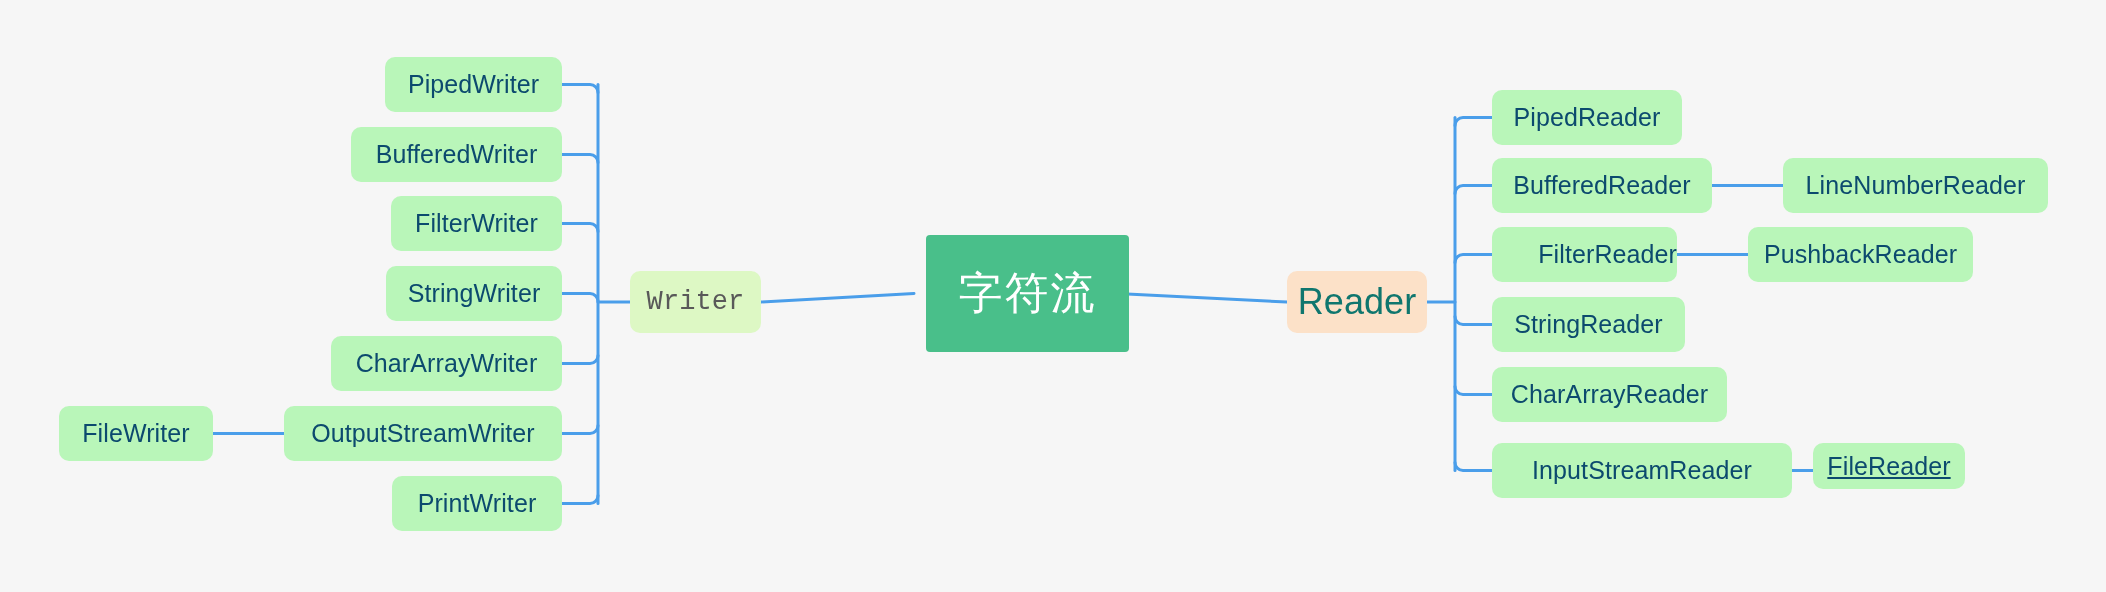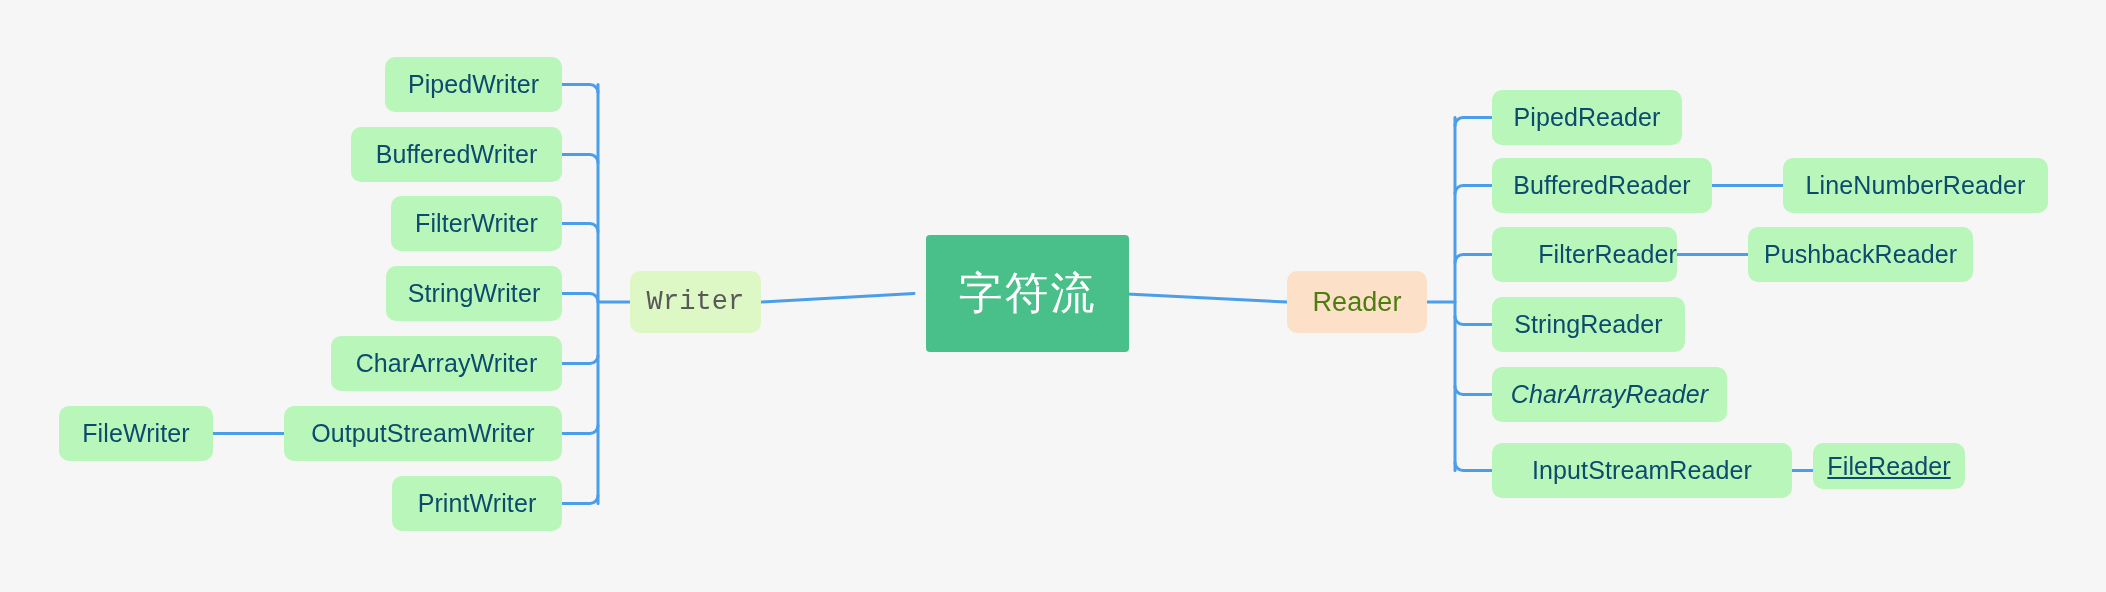--- a/index.html
+++ b/index.html
@@ -46,22 +46,22 @@
     margin-left: 12px;
   }
   .node-branch-writer {
     background: #ddf8c4;
     color: #595959;
     font-size: 27px;
     font-family: Liberation Mono, monospace;
   }
   .node-branch-reader {
     background: #fce1c8;
-    color: #4d7c0f;
-    font-size: 27px;
+    color: #0f766e;
+    font-size: 36px;
   }
   .node-leaf {
     background: #b9f6b9;
     color: #0c4a6e;
     font-size: 25px;
   }
 </style>
 </head>
 <body>
 
@@ -138,21 +138,21 @@
       </div>
       <div class="node node-leaf" style="left: 1492px; top: 227px; width: 185px; height: 55px; justify-content: flex-end;">
         <span>FilterReader</span>
       </div>
       <div class="node node-leaf" style="left: 1748px; top: 227px; width: 225px; height: 55px;">
         <span>PushbackReader</span>
       </div>
       <div class="node node-leaf" style="left: 1492px; top: 297px; width: 193px; height: 55px;">
         <span>StringReader</span>
       </div>
-      <div class="node node-leaf" style="left: 1492px; top: 367px; width: 235px; height: 55px; font-style: italic;">
+      <div class="node node-leaf" style="left: 1492px; top: 367px; width: 235px; height: 55px;">
         <span>CharArrayReader</span>
       </div>
       <div class="node node-leaf" style="left: 1492px; top: 443px; width: 300px; height: 55px;">
         <span>InputStreamReader</span>
       </div>
       <div class="node node-leaf" style="left: 1813px; top: 443px; width: 152px; height: 46px; text-decoration: underline;">
         <span>FileReader</span>
       </div>
     </div>
 

